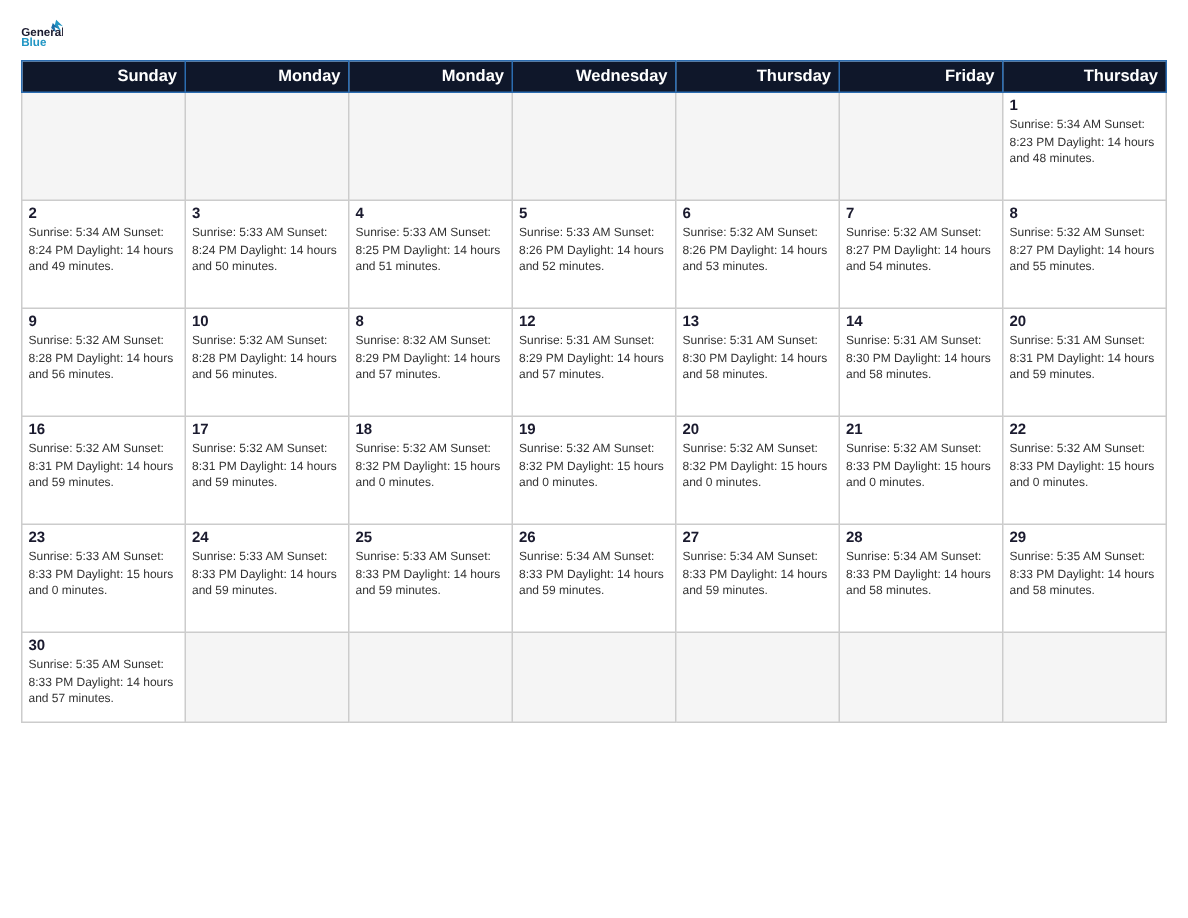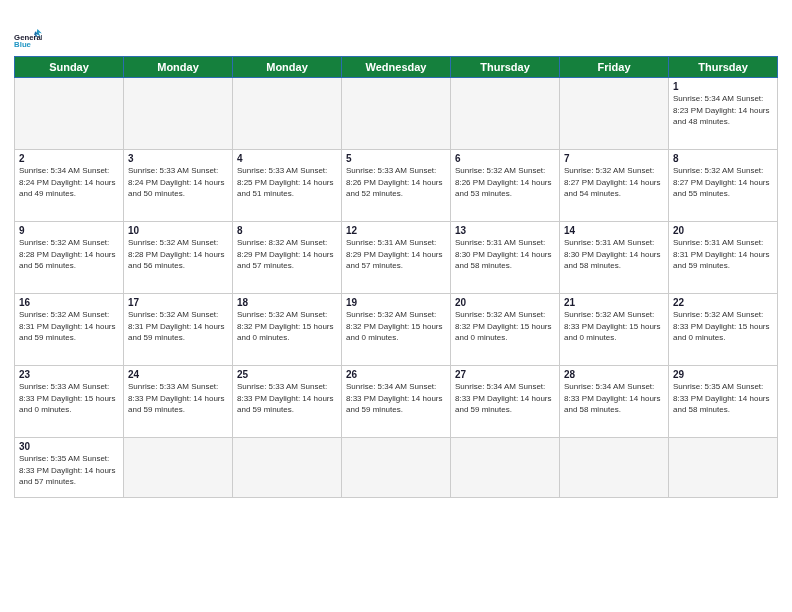--- a/index.html
+++ b/index.html
@@ -14,21 +14,20 @@
       width: 792px;
       height: 612px;
       padding: 12px 14px 10px 14px;
       background: #fff;
     }
     .header {
       display: flex;
       justify-content: space-between;
       align-items: center;
       margin-bottom: 8px;
-      margin-top: 16px;
     }
     .logo {
       display: flex;
       flex-direction: column;
       align-items: flex-start;
     }
     .logo-icon {
       display: flex;
       align-items: center;
       gap: 2px;
@@ -49,26 +48,26 @@
     .subtitle {
       font-size: 14px;
       color: #444;
     }
     .calendar {
       width: 100%;
       border-collapse: collapse;
       border: 1px solid #ccc;
     }
     .calendar th {
-      background: #15803d;
+      background: #0f172a;
       color: #fff;
       font-size: 11px;
       font-weight: bold;
       padding: 4px 5px;
-      text-align: center;
+      text-align: right;
       border: 1px solid #2b6cb0;
     }
     .calendar td {
       border: 1px solid #ccc;
       vertical-align: top;
       padding: 3px 4px;
       font-size: 8.2px;
       color: #222;
       background: #fff;
       width: calc(100% / 7);

